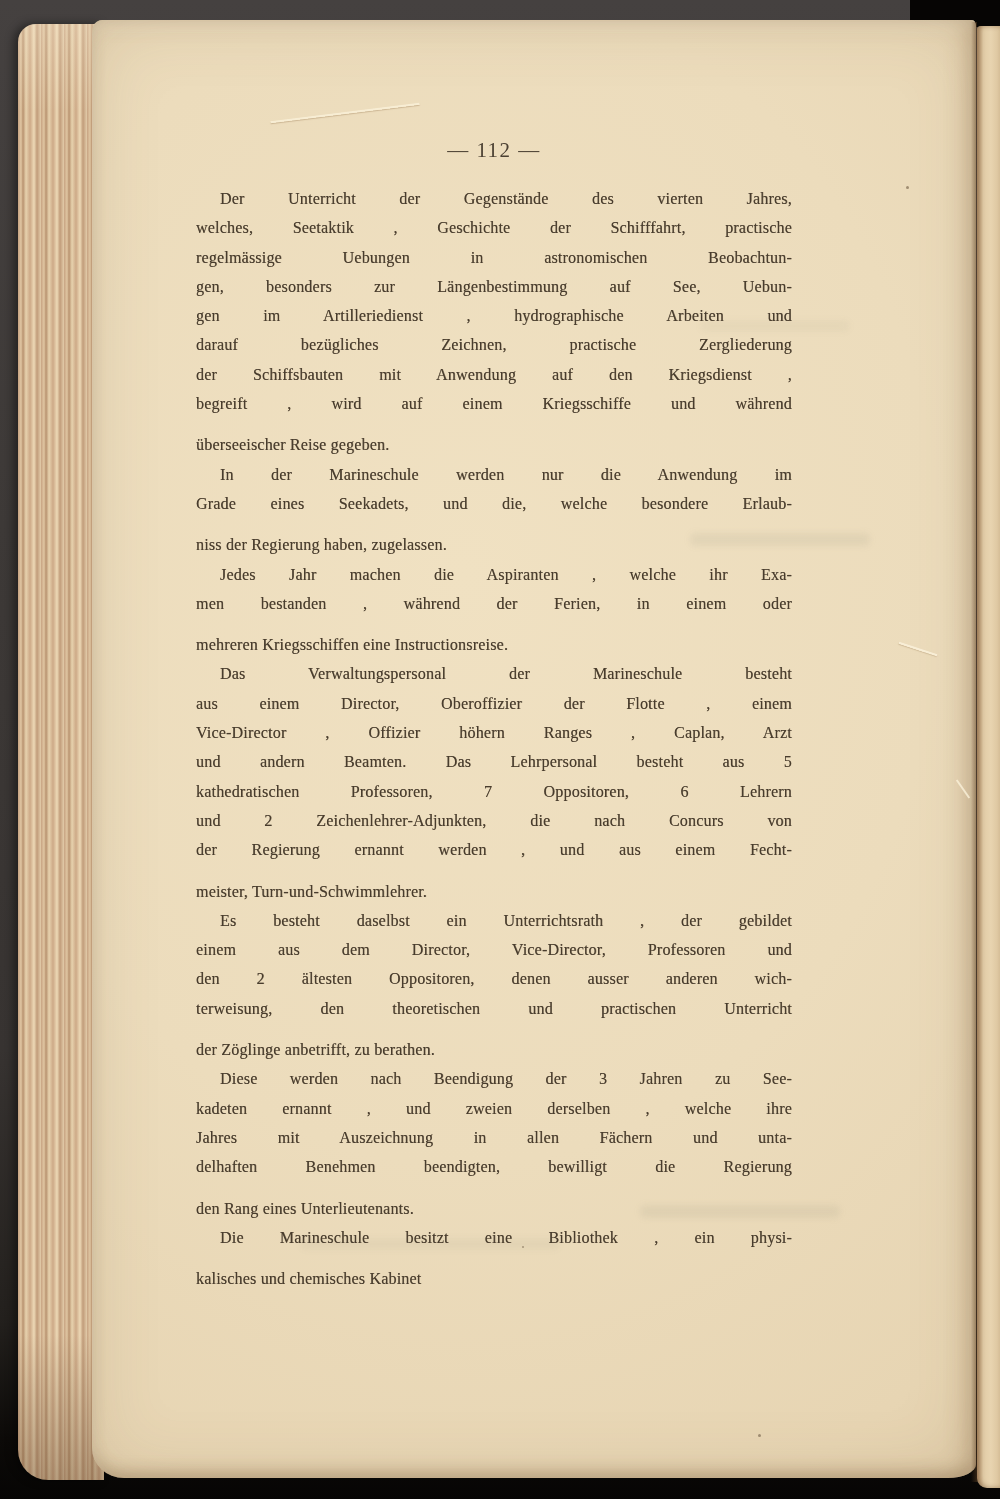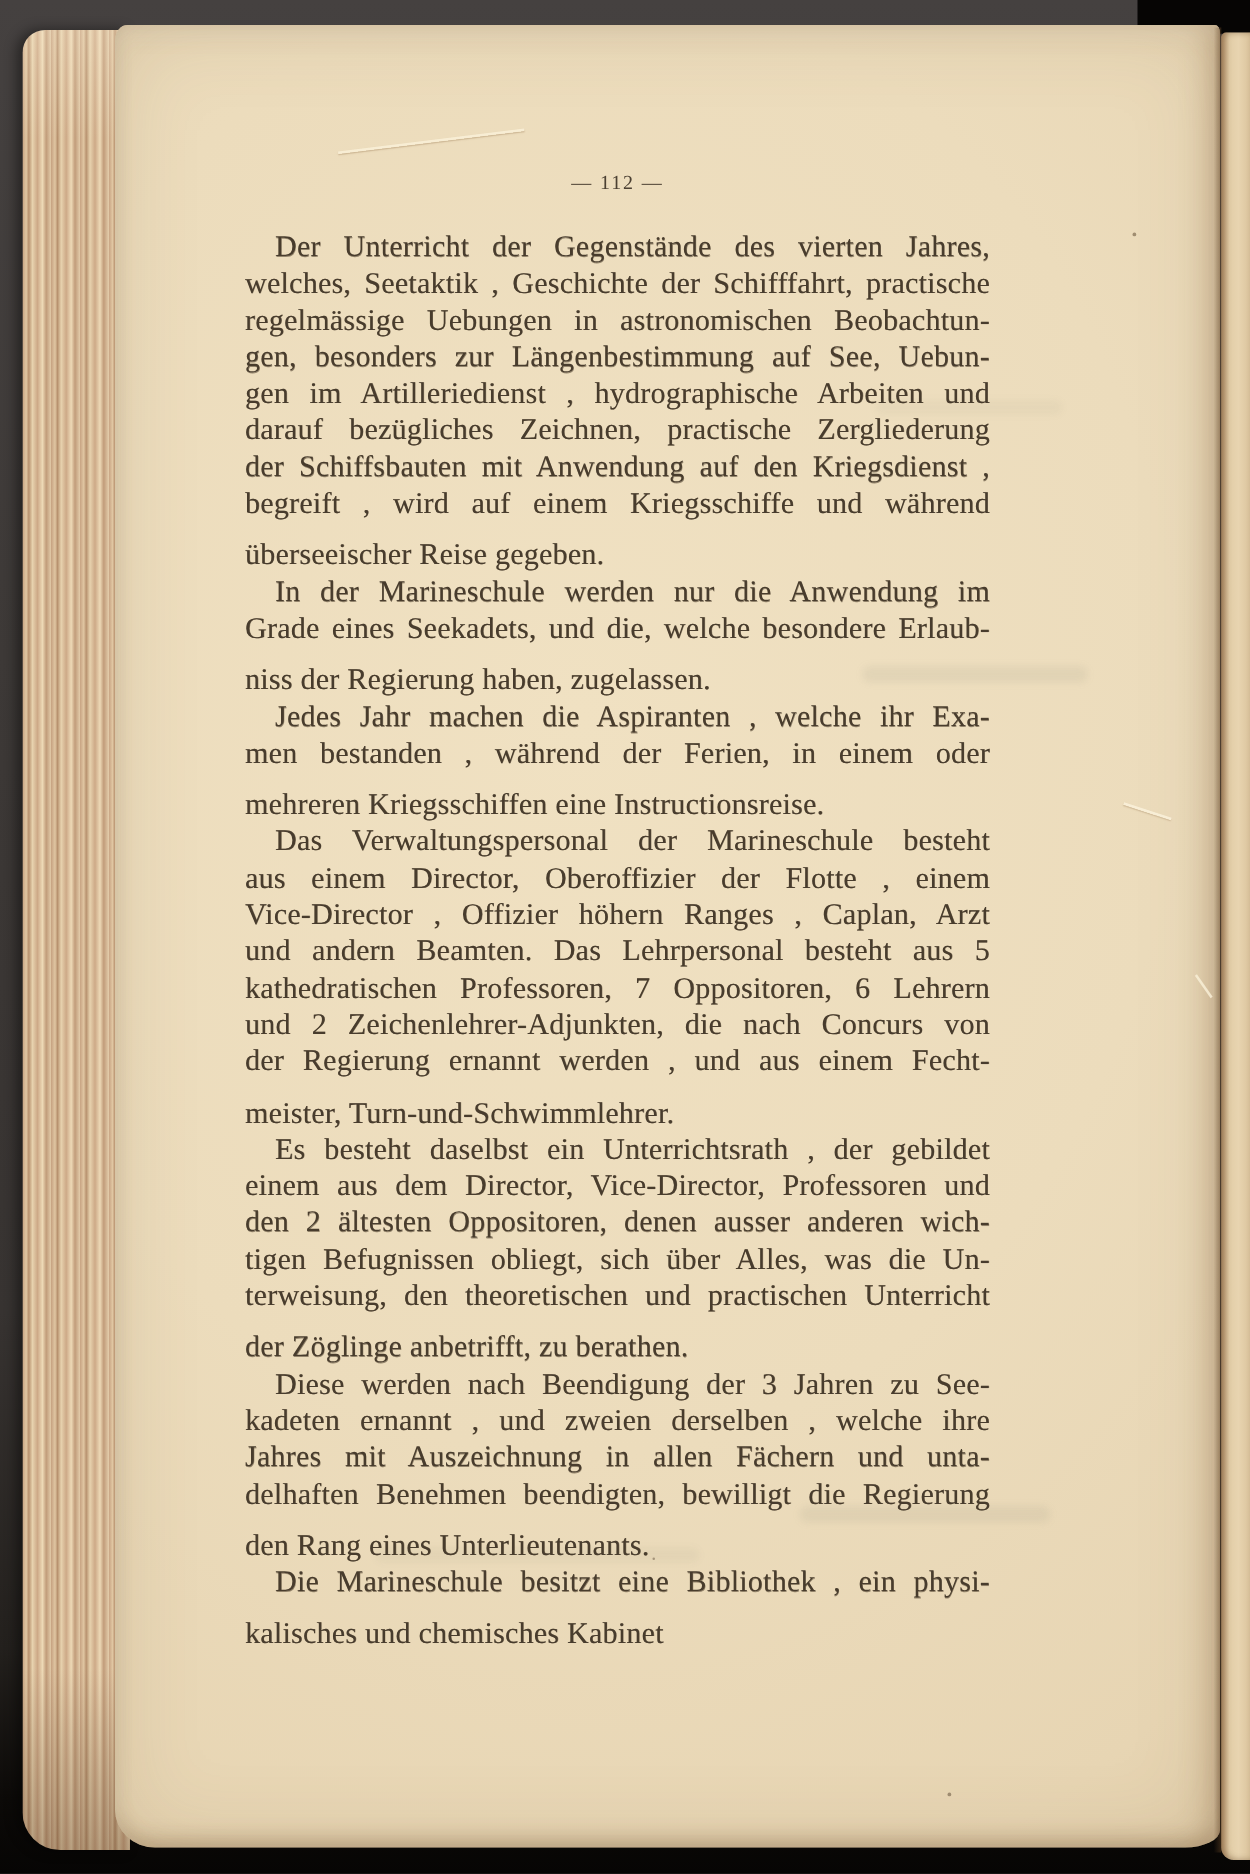--- a/index.html
+++ b/index.html
@@ -67,30 +67,30 @@
     position: absolute;
     left: 971px; top: 22px; width: 6px; height: 1460px;
     background: linear-gradient(90deg, rgba(0,0,0,0) 0%, rgba(96, 66, 36, 0.5) 100%);
   }
 
   
   .page-number {
     position: absolute;
     left: 196px; top: 138px; width: 596px;
     text-align: center;
-    font-size: 16px;
+    font-size: 21px;
     letter-spacing: 1.5px;
     color: #4c4133;
   }
 
   
   .textblock {
     position: absolute;
     left: 196px; top: 184px; width: 596px;
-    font-size: 24px;
+    font-size: 16px;
     color: #483c2d;
     letter-spacing: 0.2px;
     text-shadow: 0.3px 0.3px 0.4px rgba(72, 58, 40, 0.55);
   }
   .para { margin: 0; }
   .line {
     height: 29.3px;
     line-height: 29.3px;
     white-space: nowrap;
     text-align: justify;
@@ -190,21 +190,20 @@
         <div class="line">und andern Beamten. Das Lehrpersonal besteht aus 5</div>
         <div class="line">kathedratischen Professoren, 7 Oppositoren, 6 Lehrern</div>
         <div class="line">und 2 Zeichenlehrer-Adjunkten, die nach Concurs von</div>
         <div class="line">der Regierung ernannt werden , und aus einem Fecht-</div>
         <div class="line last">meister, Turn-und-Schwimmlehrer.</div>
       </div>
       <div class="para">
         <div class="line indent">Es besteht daselbst ein Unterrichtsrath , der gebildet</div>
         <div class="line">einem aus dem Director, Vice-Director, Professoren und</div>
         <div class="line">den 2 ältesten Oppositoren, denen ausser anderen wich-</div>
-        <div class="line">tigen Befugnissen obliegt, sich über Alles, was die Un-</div>
         <div class="line">terweisung, den theoretischen und practischen Unterricht</div>
         <div class="line last">der Zöglinge anbetrifft, zu berathen.</div>
       </div>
       <div class="para">
         <div class="line indent">Diese werden nach Beendigung der 3 Jahren zu See-</div>
         <div class="line">kadeten ernannt , und zweien derselben , welche ihre</div>
         <div class="line">Jahres mit Auszeichnung in allen Fächern und unta-</div>
         <div class="line">delhaften Benehmen beendigten, bewilligt die Regierung</div>
         <div class="line last">den Rang eines Unterlieutenants.</div>
       </div>

